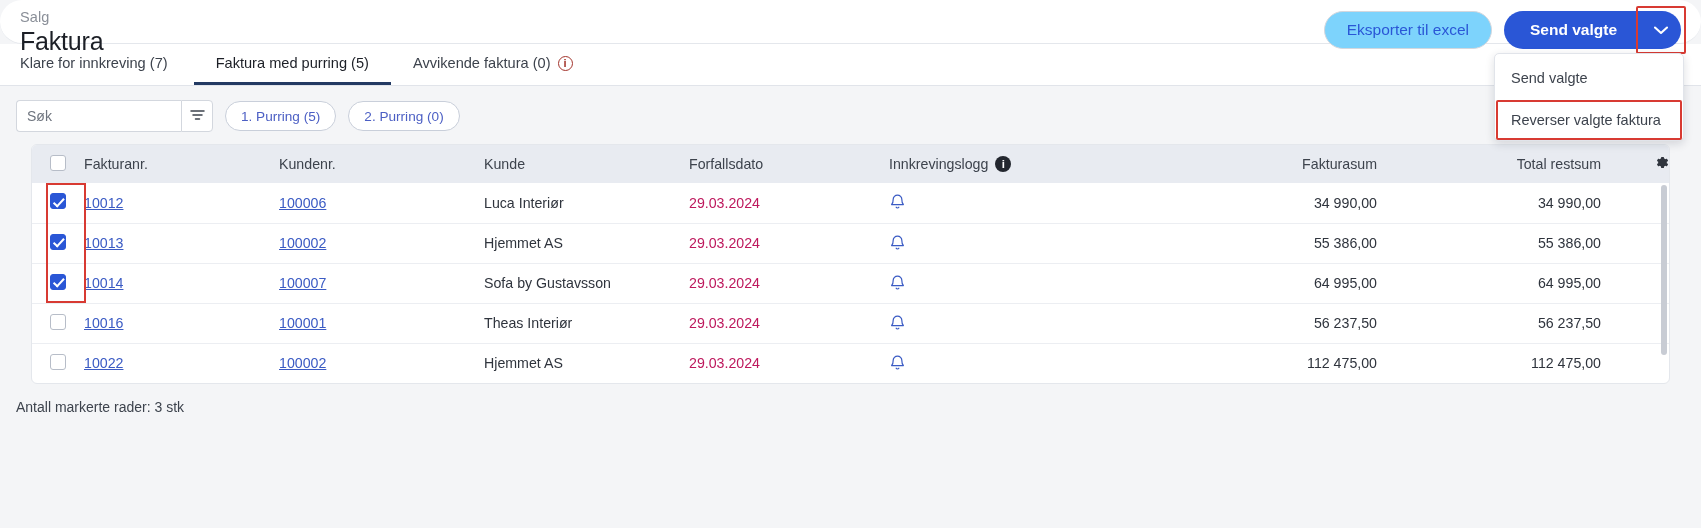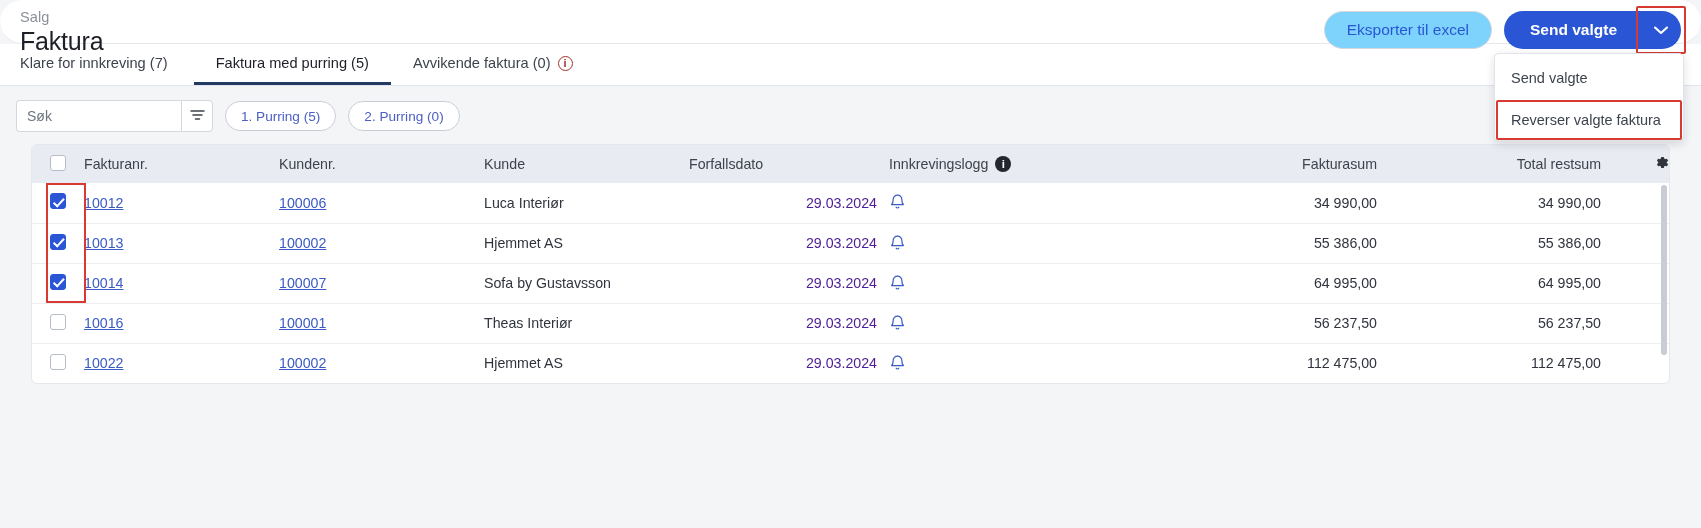--- a/index.html
+++ b/index.html
@@ -209,21 +209,21 @@
   th.num .th-inner { justify-content: flex-end; }
   tbody tr { height: 40px; border-bottom: 1px solid #eceef2; }
   tbody tr:last-child { border-bottom: none; }
   td {
     font-size: 14.2px;
     color: #2f343d;
     padding: 0 6px;
     white-space: nowrap;
   }
   td.link { color: #3b5bc4; cursor: pointer; text-decoration: underline; }
-  td.date { color: #4c1d95; text-align: right; }
+  td.date { color: #be185d; }
   .c-check { width: 46px; padding-left: 18px; }
   .c-faktnr { width: 195px; }
   .c-kundenr { width: 205px; }
   .c-kunde { width: 205px; }
   .c-forfall { width: 200px; }
   .c-logg { width: 240px; }
   .c-fakturasum { width: 260px; }
   .c-restsum { width: 270px; padding-right: 52px; }
   .gear-cell { width: 40px; padding: 0; }
 
@@ -494,14 +494,15 @@
           <td class="c-fakturasum num">112 475,00</td>
           <td class="c-restsum num">112 475,00</td>
           <td class="gear-cell"></td>
         </tr>
       </tbody>
     </table>
     <div class="annot-checks"></div>
     <div class="scrollbar"></div>
   </div>
 
+  <div class="footer-note">Antall markerte rader: 3 stk</div>
 
 </div>
 
 </body></html>

